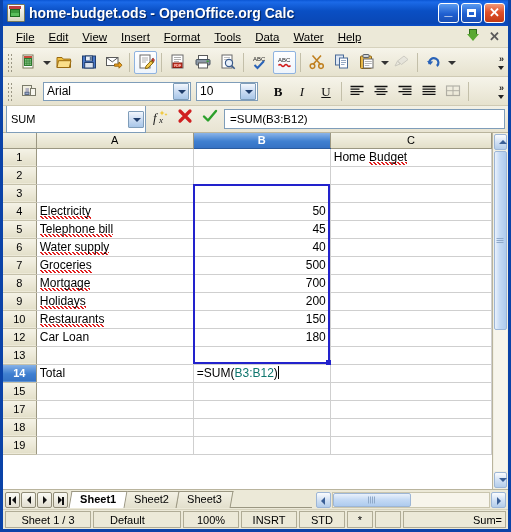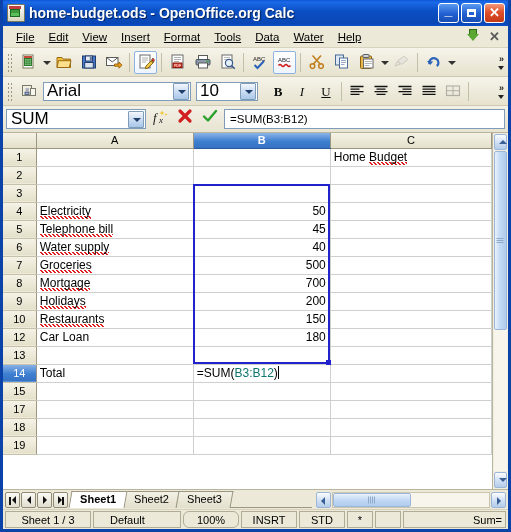--- a/index.html
+++ b/index.html
@@ -106,21 +106,21 @@
     font-size:9px;color:#222;line-height:8px;cursor:default;
   }
   .tb-overflow .chev{font-weight:bold;letter-spacing:-1px;}
   .tb-overflow .dn{border-left:3px solid transparent;border-right:3px solid transparent;border-top:4px solid #222;margin-top:3px;}
   
   .ic{position:absolute;left:50%;top:50%;transform:translate(-50%,-50%);}
   .ic svg{display:block;}
   
   .fmt-combo{
     height:19px;box-sizing:border-box;border:1px solid #7f9db9;background:#fff;
-    display:flex;align-items:center;font-size:17px;padding-left:3px;margin-left:2px;
+    display:flex;align-items:center;font-size:12px;padding-left:3px;margin-left:2px;
     position:relative;
   }
   .fmt-combo .val{flex:1 1 auto;white-space:nowrap;overflow:hidden;}
   .combo-arrow{
     width:16px;height:17px;flex:0 0 16px;margin:0 1px 0 0;
     background:linear-gradient(180deg,#f3f7fd,#cbdcf2 50%,#a8c6e8);
     border:1px solid #7f9db9;box-sizing:border-box;position:relative;border-radius:1px;
   }
   .combo-arrow:after{
     content:"";position:absolute;left:4px;top:6px;
@@ -132,23 +132,23 @@
   .fb-btn.bold{font-weight:bold;font-family:"Liberation Serif",serif;}
   .fb-btn.ital{font-style:italic;font-family:"Liberation Serif",serif;}
   .fb-btn.und{text-decoration:underline;font-family:"Liberation Serif",serif;}
   
   .formulabar{
     flex:0 0 27px;height:27px;display:flex;align-items:center;
     background:linear-gradient(180deg,#f3f1e6,#e8e4d2);
     border-bottom:1px solid #b9b49d;padding:0 3px;box-sizing:border-box;gap:3px;
   }
   .namebox{
-    width:140px;flex:0 0 140px;height:20px;box-sizing:border-box;
+    width:140px;flex:0 0 140px;height:28px;box-sizing:border-box;
     border:1px solid #7f9db9;background:#fff;display:flex;align-items:center;
-    font-size:17px;padding-left:4px;
+    font-size:11px;padding-left:4px;
   }
   .namebox .val{flex:1 1 auto;}
   .fb-icon{width:22px;height:22px;flex:0 0 22px;position:relative;cursor:default;
     text-align:center;line-height:22px;}
   .inputline{
     flex:1 1 auto;height:20px;box-sizing:border-box;
     border:1px solid #7f9db9;background:#fff;
     display:flex;align-items:center;font-size:11.5px;padding-left:5px;
     font-family:"Liberation Sans",sans-serif;
   }
@@ -174,21 +174,21 @@
     color:#fff;font-weight:bold;border-bottom:1px solid #2a5b9e;
   }
   .rowhead{
     width:33px;box-sizing:border-box;text-align:center;font-size:11px;font-weight:normal;
     background:linear-gradient(180deg,#f5f3e7,#e3dfc9);
     border-right:1px solid #9b9782;border-bottom:1px solid #c5c1ab;
     color:#000;cursor:default;
   }
   .rowhead.sel{
     background:linear-gradient(180deg,#8ab4e8,#3f7fd0 55%,#3572c4);
-    color:#fff;font-weight:normal;
+    color:#fff;font-weight:bold;
   }
   td.cell{
     height:18px;box-sizing:border-box;
     border-right:1px solid #cfcfcf;border-bottom:1px solid #cfcfcf;
     background:#fff;font-size:12px;color:#000;
     white-space:nowrap;overflow:visible;position:relative;
     font-family:"Liberation Sans",sans-serif;
     cursor:cell;
   }
   td.cell .tx{padding:0 2px 0 3px;display:block;line-height:17px;}
@@ -834,21 +834,21 @@
       <div class="hs-track">
         <div class="hs-thumb"></div>
       </div>
       <div class="hs-btn right"></div>
     </div>
   </div>
 
   <div class="statusbar">
     <div class="sfield" style="flex:0 0 86px;">Sheet 1 / 3</div>
     <div class="sfield l" style="flex:0 0 88px;">Default</div>
-    <div class="sfield" style="flex:0 0 56px;border-radius:6px;">100%</div>
+    <div class="sfield" style="flex:0 0 56px;">100%</div>
     <div class="sfield" style="flex:0 0 56px;">INSRT</div>
     <div class="sfield" style="flex:0 0 46px;">STD</div>
     <div class="sfield" style="flex:0 0 26px;">*</div>
     <div class="sfield" style="flex:0 0 26px;"></div>
     <div class="sfield r" style="flex:1 1 auto;">Sum=</div>
   </div>
 
 </div>
 
 </body></html>

